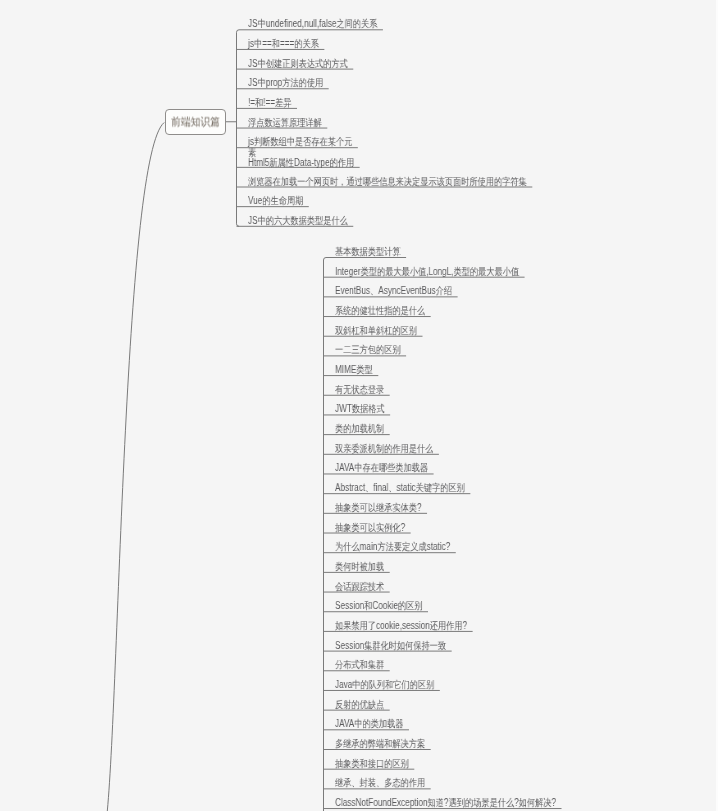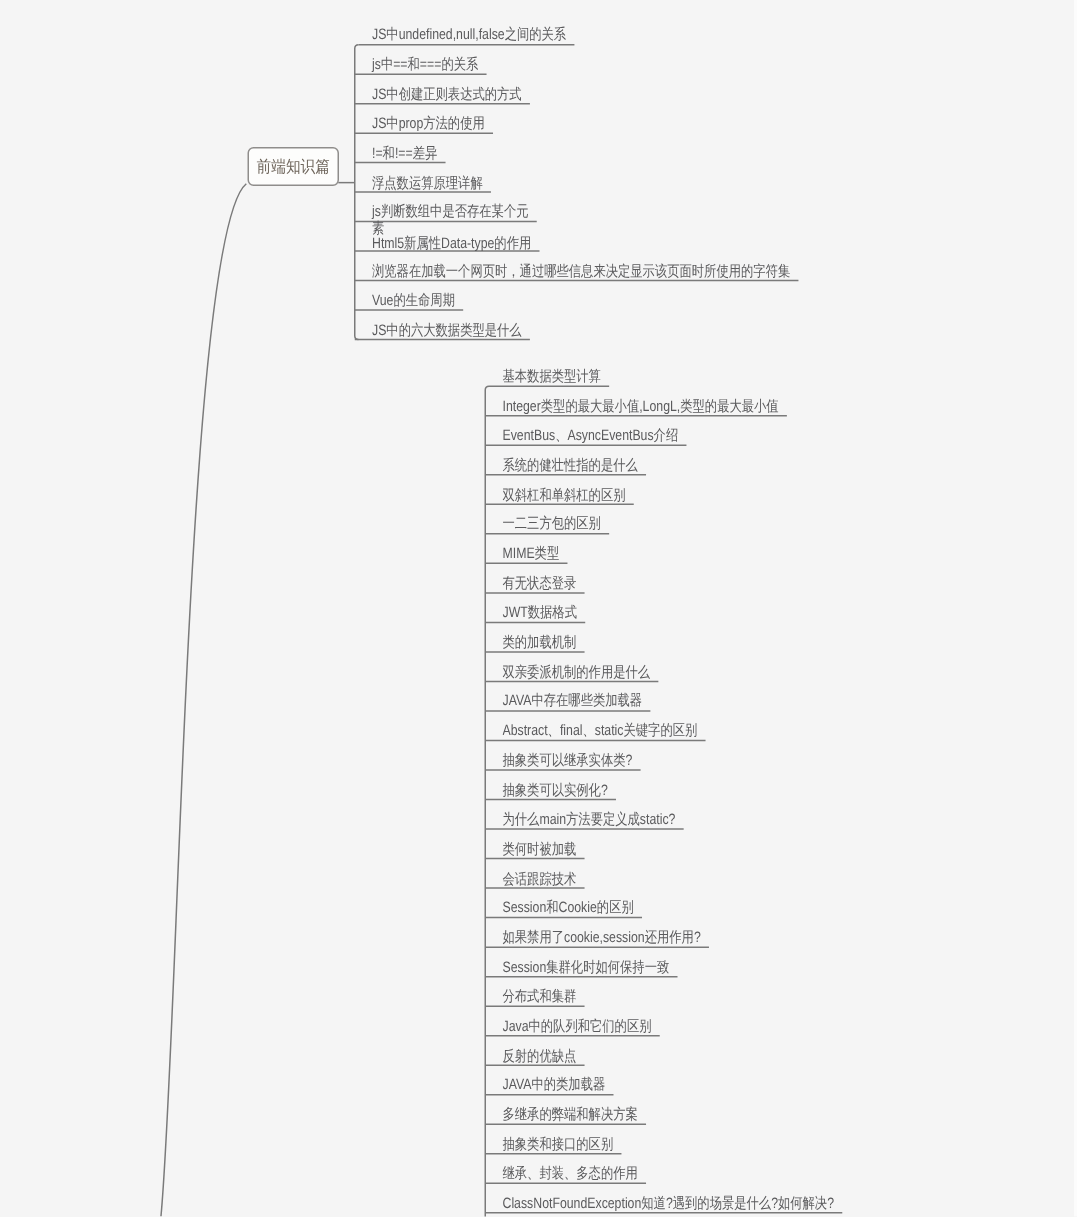--- a/index.html
+++ b/index.html
@@ -86,21 +86,21 @@
       <path d="M 323.5 651.1 H 451.674072265625" fill="none" stroke="#7a7a7a" stroke-width="1"></path>
       <path d="M 323.5 670.78 H 389.70001220703125" fill="none" stroke="#7a7a7a" stroke-width="1"></path>
       <path d="M 323.5 690.46 H 439.822509765625" fill="none" stroke="#7a7a7a" stroke-width="1"></path>
       <path d="M 323.5 710.14 H 389.70001220703125" fill="none" stroke="#7a7a7a" stroke-width="1"></path>
       <path d="M 323.5 729.8199999999999 H 408.99560546875" fill="none" stroke="#7a7a7a" stroke-width="1"></path>
       <path d="M 323.5 749.5 H 430.70001220703125" fill="none" stroke="#7a7a7a" stroke-width="1"></path>
       <path d="M 323.5 769.1800000000001 H 414.29998779296875" fill="none" stroke="#7a7a7a" stroke-width="1"></path>
       <path d="M 323.5 788.86 H 430.70001220703125" fill="none" stroke="#7a7a7a" stroke-width="1"></path>
       <path d="M 323.5 808.54 H 561.515625" fill="none" stroke="#7a7a7a" stroke-width="1"></path>
     </svg>
-  <div class="root-node" id="rootNode" style="left: 164.5px; top: 98px; width: 61px; height: 25.5px;">
+  <div class="root-node" id="rootNode" style="left: 164.5px; top: 109px; width: 61px; height: 25.5px;">
     <span>前端知识篇</span>
   </div>
   <div id="topics">
       <div class="topic" style="left: 247.5px; top: 18.3px;">JS中undefined,null,false之间的关系</div>
       <div class="topic" style="left: 247.5px; top: 37.95px;">js中==和===的关系</div>
       <div class="topic" style="left: 247.5px; top: 57.6px;">JS中创建正则表达式的方式</div>
       <div class="topic" style="left: 247.5px; top: 77.25px;">JS中prop方法的使用</div>
       <div class="topic" style="left: 247.5px; top: 96.9px;">!=和!==差异</div>
       <div class="topic" style="left: 247.5px; top: 116.55px;">浮点数运算原理详解</div>
       <div class="topic" style="left: 247.5px; top: 136.2px;">js判断数组中是否存在某个元

